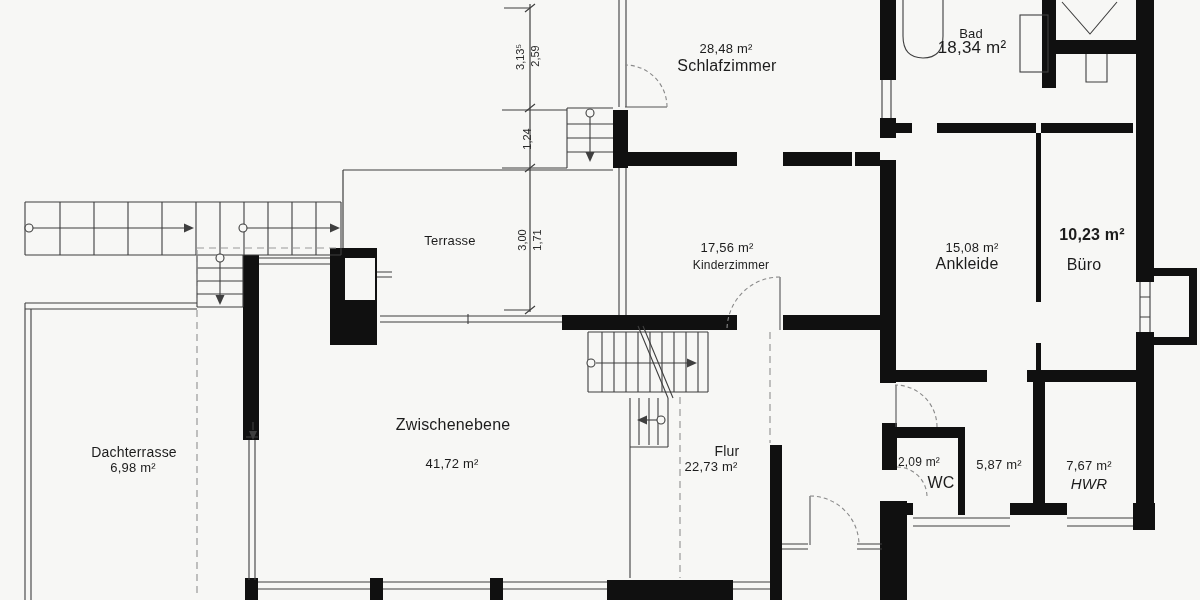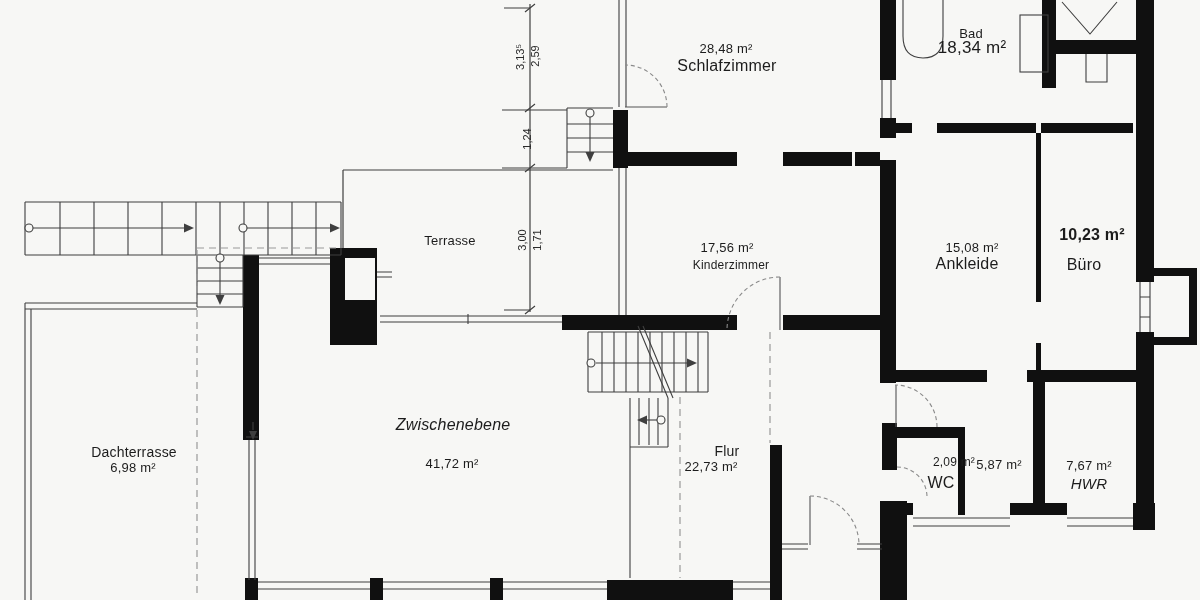--- a/index.html
+++ b/index.html
@@ -159,26 +159,26 @@
     <div class="lbl" style="left: 972px; top: 48px; font-size: 17px;">18,34 m²</div>
     <div class="lbl" style="left: 450px; top: 240px; font-size: 13px;">Terrasse</div>
     <div class="lbl" style="left: 731px; top: 265px; font-size: 12px;">Kinderzimmer</div>
     <div class="lbl" style="left: 727px; top: 247px; font-size: 13px;">17,56 m²</div>
     <div class="lbl" style="left: 967px; top: 264px; font-size: 16px;">Ankleide</div>
     <div class="lbl" style="left: 972px; top: 247px; font-size: 13px;">15,08 m²</div>
     <div class="lbl" style="left: 1084px; top: 265px; font-size: 16px;">Büro</div>
     <div class="lbl" style="left: 1092px; top: 235px; font-size: 16px; font-weight: bold;">10,23 m²</div>
     <div class="lbl" style="left: 134px; top: 452px; font-size: 14px;">Dachterrasse</div>
     <div class="lbl" style="left: 133px; top: 467px; font-size: 13px;">6,98 m²</div>
-    <div class="lbl" style="left: 453px; top: 425px; font-size: 16px; font-style: italic;">Zwischenebene</div>
+    <div class="lbl" style="left: 453px; top: 425px; font-size: 16px;">Zwischenebene</div>
     <div class="lbl" style="left: 452px; top: 463px; font-size: 13px;">41,72 m²</div>
     <div class="lbl" style="left: 727px; top: 451px; font-size: 14px;">Flur</div>
     <div class="lbl" style="left: 711px; top: 466px; font-size: 13px;">22,73 m²</div>
     <div class="lbl" style="left: 941px; top: 483px; font-size: 16px;">WC</div>
-    <div class="lbl" style="left: 954px; top: 462px; font-size: 12px;">2,09 m²</div>
+    <div class="lbl" style="left: 919px; top: 462px; font-size: 12px;">2,09 m²</div>
     <div class="lbl" style="left: 999px; top: 464px; font-size: 13px;">5,87 m²</div>
     <div class="lbl" style="left: 1089px; top: 483px; font-size: 15px; font-style: italic;">HWR</div>
     <div class="lbl" style="left: 1089px; top: 465px; font-size: 13px;">7,67 m²</div>
     <div class="dim" style="left: 520px; top: 57px; font-size: 11px;">3,13⁵</div>
     <div class="dim" style="left: 535px; top: 56px; font-size: 11px;">2,59</div>
     <div class="dim" style="left: 527px; top: 139px; font-size: 11px;">1,24</div>
     <div class="dim" style="left: 522px; top: 240px; font-size: 11px;">3,00</div>
     <div class="dim" style="left: 537px; top: 240px; font-size: 11px;">1,71</div>
   </div>
 

